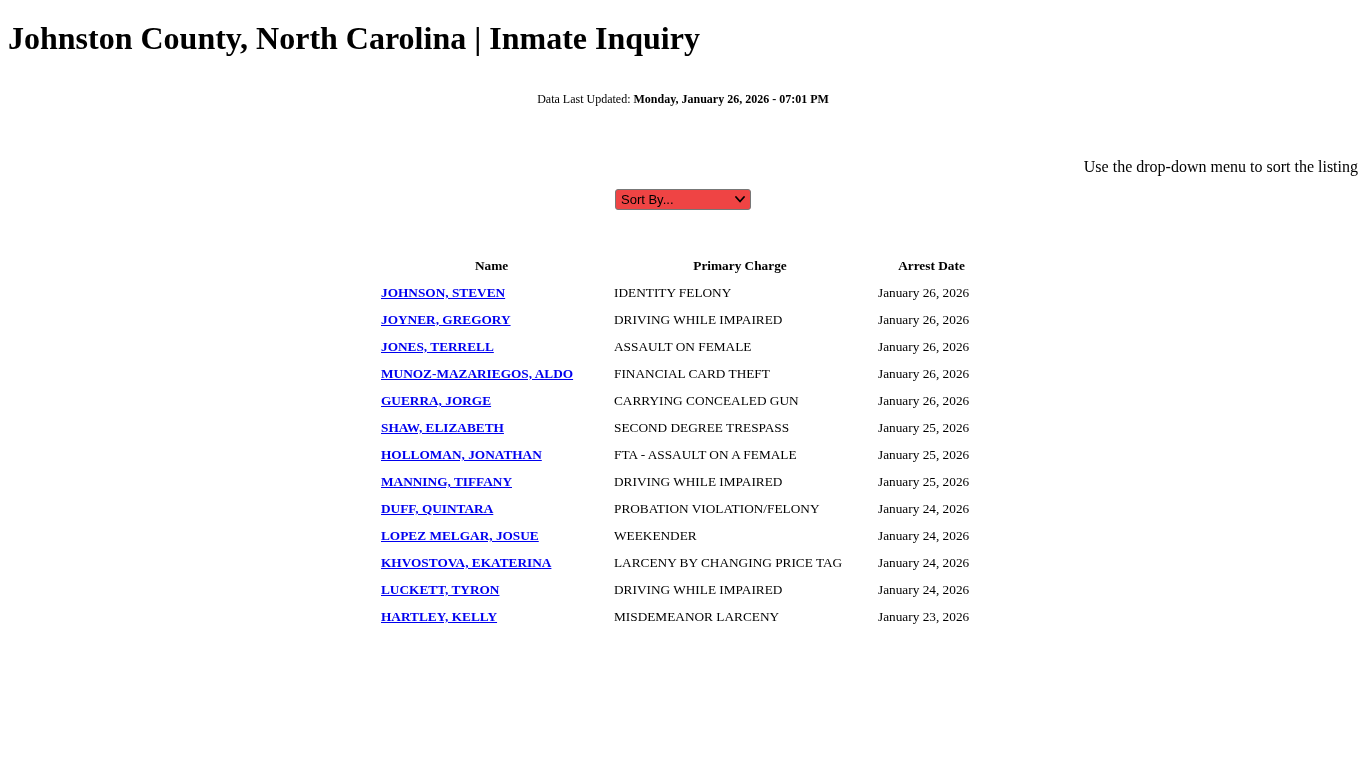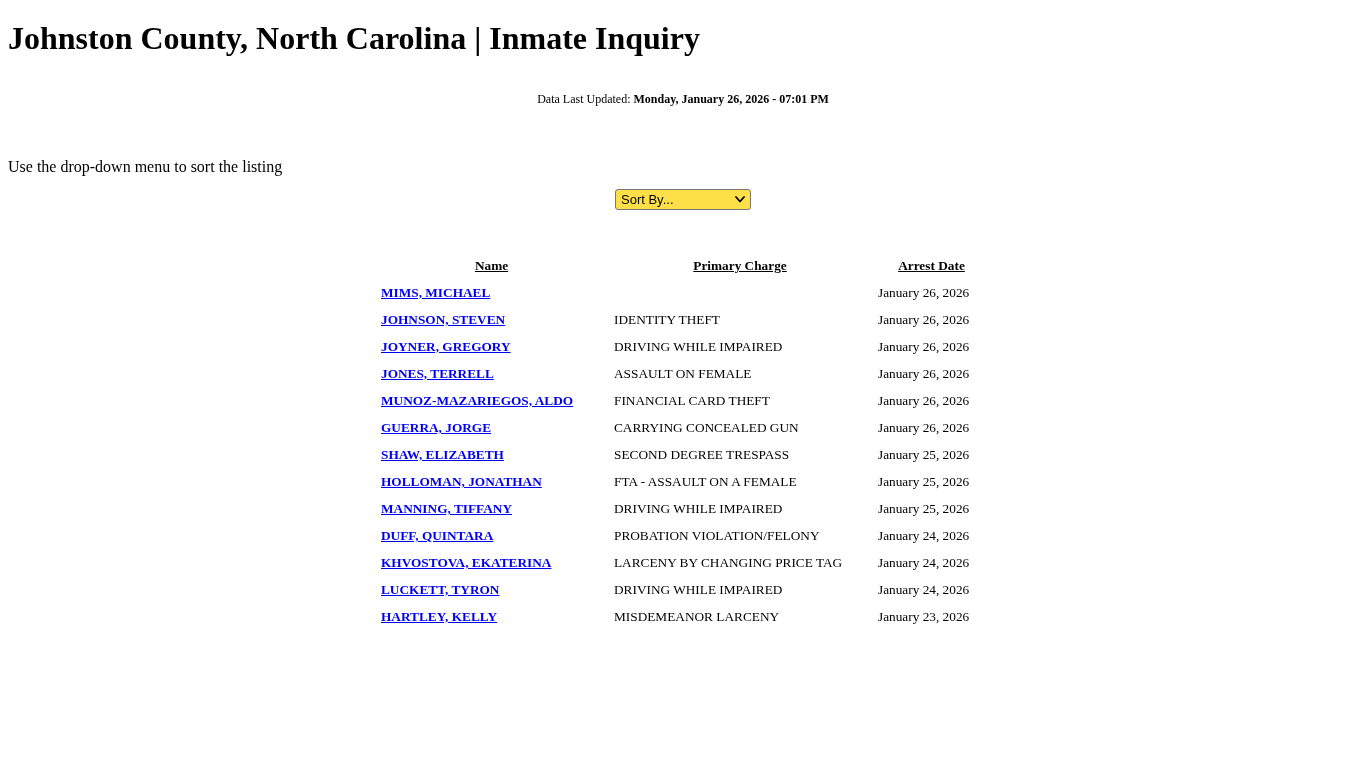--- a/index.html
+++ b/index.html
@@ -31,42 +31,42 @@
   p.updated {
     font-size: 12px;
     line-height: 18px;
     text-align: center;
     margin: 33px 0 16px 0;
   }
   p.updated b { font-weight: bold; }
   p.instruction {
     font-size: 16px;
     line-height: 18px;
-    text-align: left;
+    text-align: right;
     margin: 50px 0 0 0;
   }
   .select-row {
     text-align: center;
     margin-top: 13px;
   }
   .select-wrap {
     position: relative;
     display: inline-block;
   }
   select.sort-select {
     -webkit-appearance: none;
     appearance: none;
     box-sizing: border-box;
     width: 136px;
     height: 21px;
     padding: 1px 20px 1px 5px;
     font-family: "Liberation Sans", sans-serif;
     font-size: 13px;
     color: #000000;
-    background: #fde047;
+    background: #ef4444;
     border: 1px solid #777777;
     border-radius: 3px;
   }
   .select-wrap .chevron {
     position: absolute;
     right: 6px;
     top: 7px;
     pointer-events: none;
   }
   table.roster {
@@ -78,21 +78,20 @@
   table.roster th,
   table.roster td {
     padding: 5px;
     line-height: 15px;
     vertical-align: middle;
     text-align: left;
   }
   table.roster th {
     font-weight: bold;
     text-align: center;
-    text-decoration: underline;
   }
   .col-name   { width: 221px; }
   .col-charge { width: 252px; }
   .col-date   { width: 107px; }
   a.inmate-link {
     color: var(--link-color, #0000EE);
     font-weight: bold;
     text-decoration: underline;
   }
 </style>
@@ -122,27 +121,22 @@
   <table class="roster">
     <thead>
       <tr>
         <th class="col-name">Name</th>
         <th class="col-charge">Primary Charge</th>
         <th class="col-date">Arrest Date</th>
       </tr>
     </thead>
     <tbody>
         <tr>
-          <td class="col-name"><a class="inmate-link" href="#">MIMS, MICHAEL</a></td>
-          <td class="col-charge"></td>
-          <td class="col-date">January 26, 2026</td>
-        </tr>
-        <tr>
           <td class="col-name"><a class="inmate-link" href="#">JOHNSON, STEVEN</a></td>
-          <td class="col-charge">IDENTITY THEFT</td>
+          <td class="col-charge">IDENTITY FELONY</td>
           <td class="col-date">January 26, 2026</td>
         </tr>
         <tr>
           <td class="col-name"><a class="inmate-link" href="#">JOYNER, GREGORY</a></td>
           <td class="col-charge">DRIVING WHILE IMPAIRED</td>
           <td class="col-date">January 26, 2026</td>
         </tr>
         <tr>
           <td class="col-name"><a class="inmate-link" href="#">JONES, TERRELL</a></td>
           <td class="col-charge">ASSAULT ON FEMALE</td>
@@ -172,20 +166,25 @@
           <td class="col-name"><a class="inmate-link" href="#">MANNING, TIFFANY</a></td>
           <td class="col-charge">DRIVING WHILE IMPAIRED</td>
           <td class="col-date">January 25, 2026</td>
         </tr>
         <tr>
           <td class="col-name"><a class="inmate-link" href="#">DUFF, QUINTARA</a></td>
           <td class="col-charge">PROBATION VIOLATION/FELONY</td>
           <td class="col-date">January 24, 2026</td>
         </tr>
         <tr>
+          <td class="col-name"><a class="inmate-link" href="#">LOPEZ MELGAR, JOSUE</a></td>
+          <td class="col-charge">WEEKENDER</td>
+          <td class="col-date">January 24, 2026</td>
+        </tr>
+        <tr>
           <td class="col-name"><a class="inmate-link" href="#">KHVOSTOVA, EKATERINA</a></td>
           <td class="col-charge">LARCENY BY CHANGING PRICE TAG</td>
           <td class="col-date">January 24, 2026</td>
         </tr>
         <tr>
           <td class="col-name"><a class="inmate-link" href="#">LUCKETT, TYRON</a></td>
           <td class="col-charge">DRIVING WHILE IMPAIRED</td>
           <td class="col-date">January 24, 2026</td>
         </tr>
         <tr>

